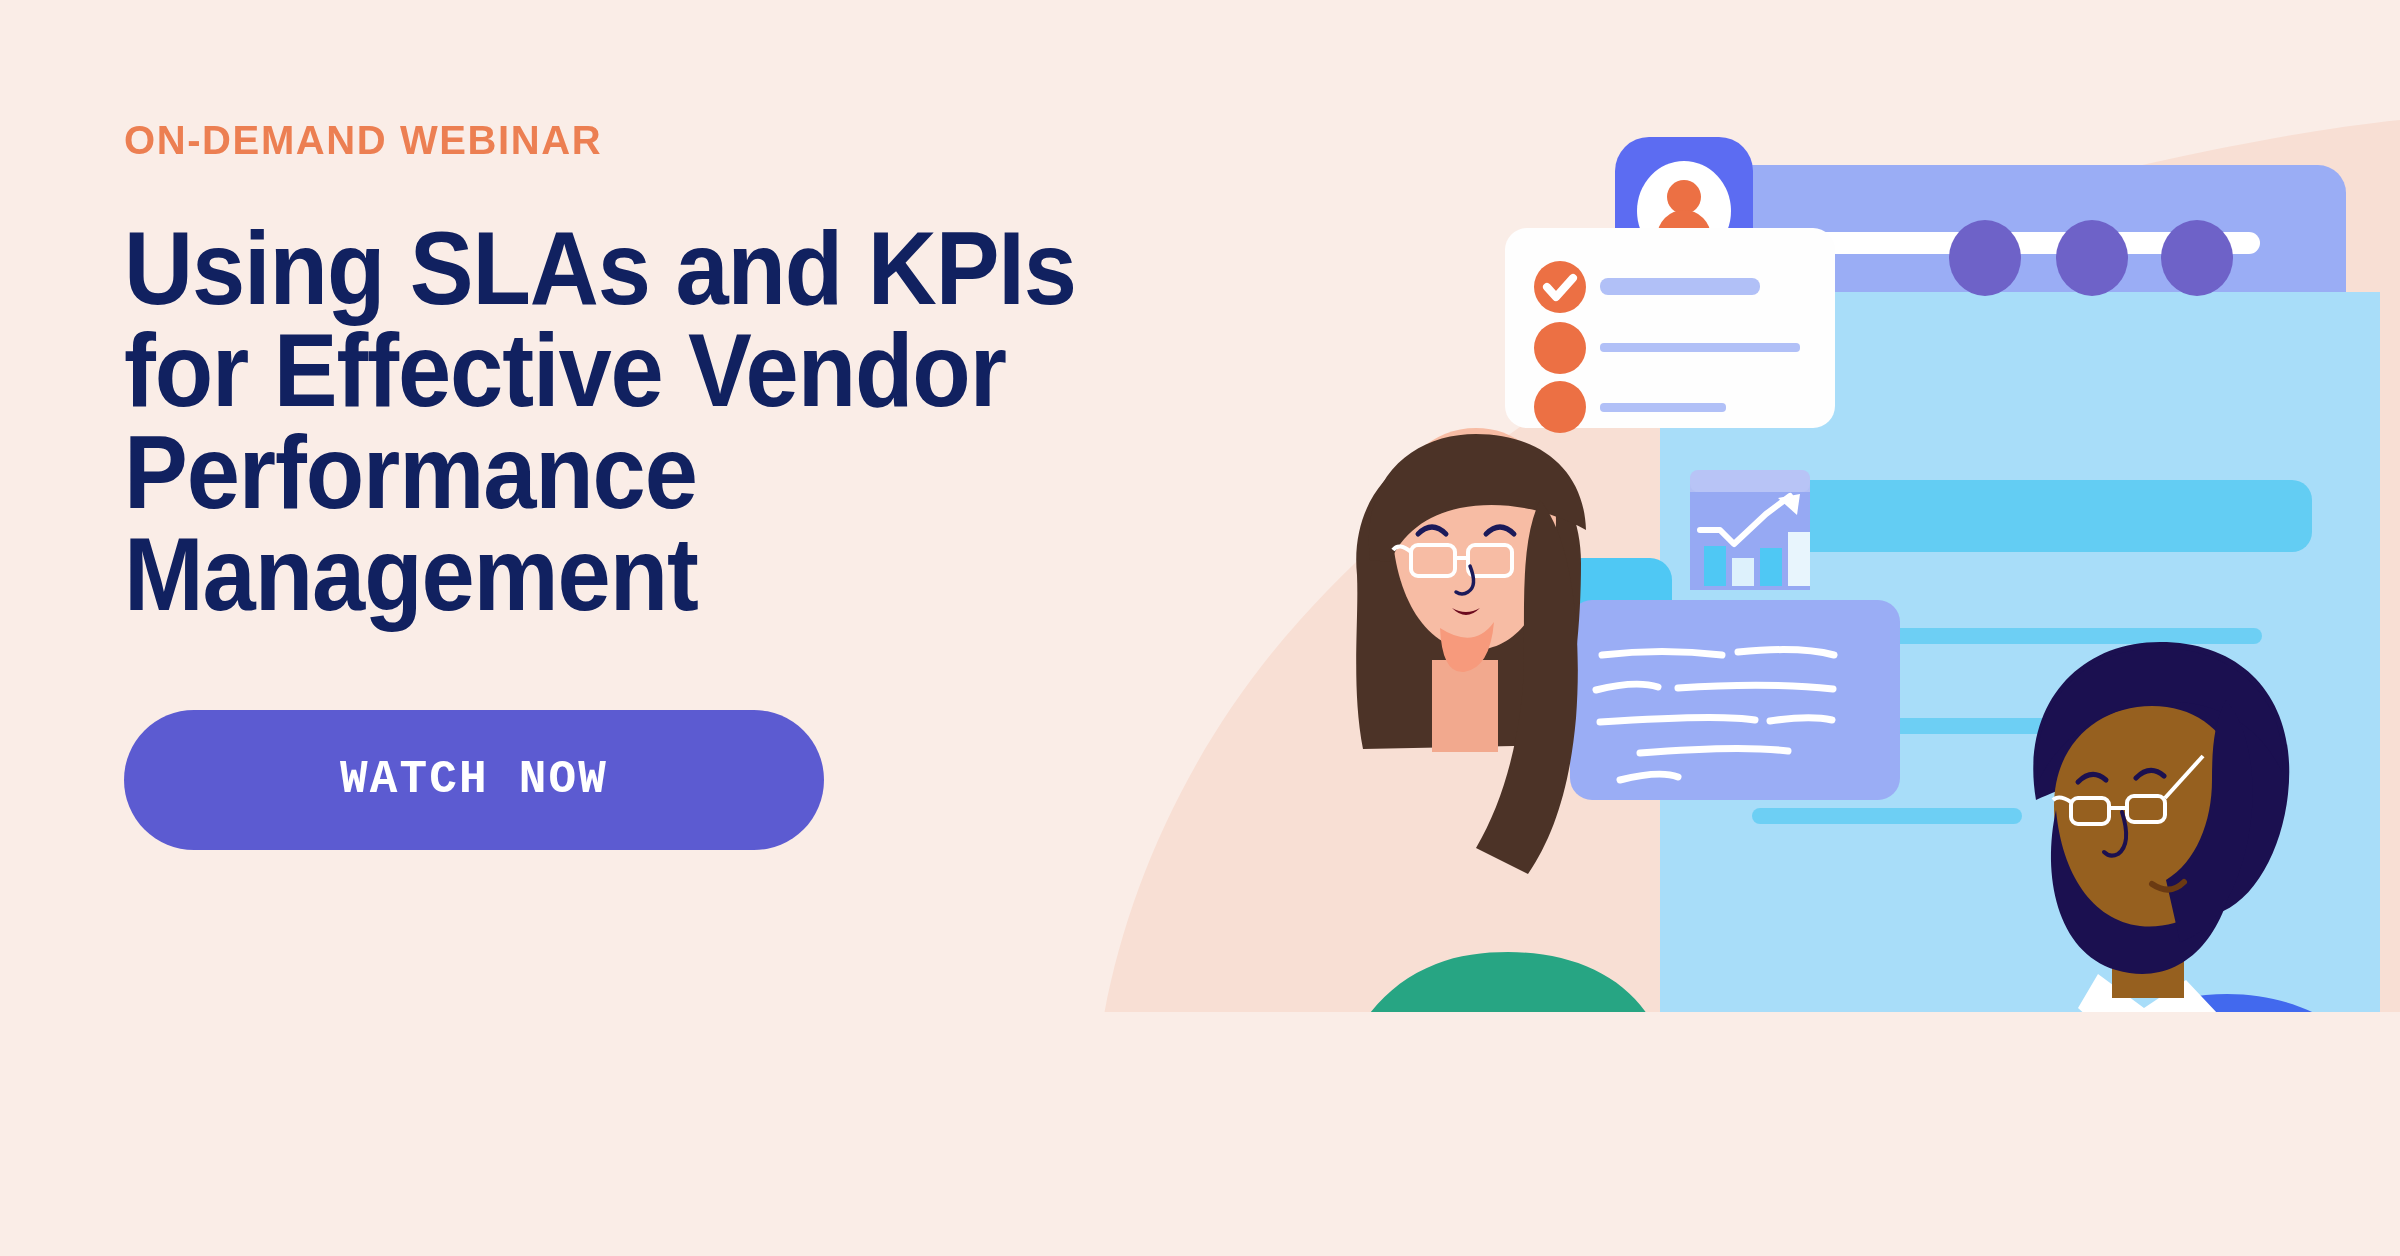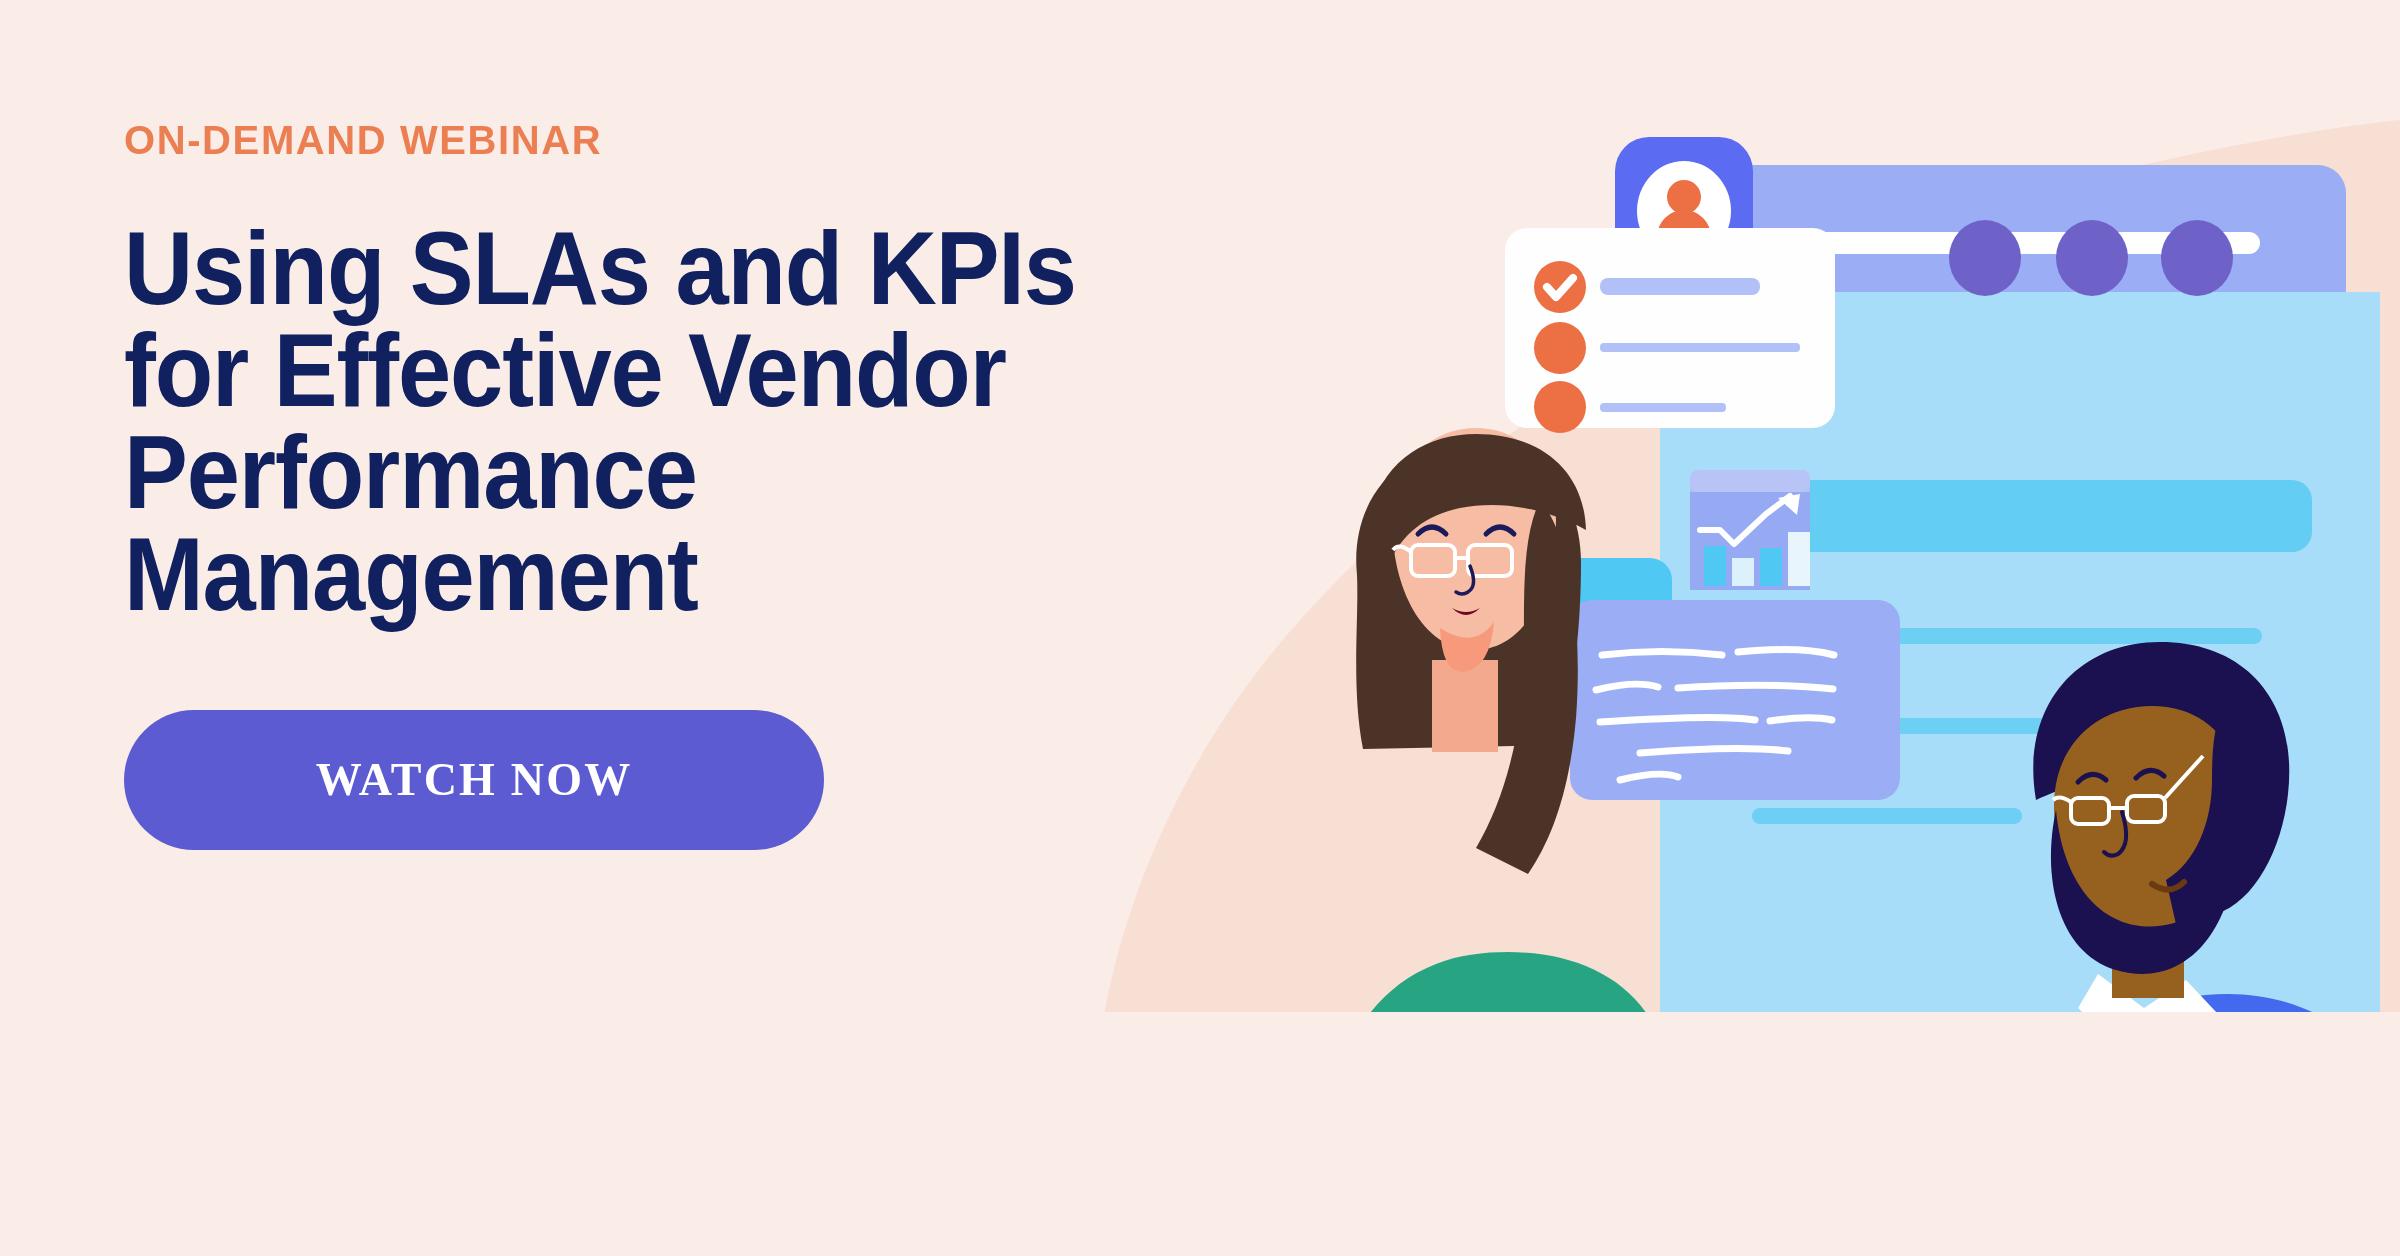--- a/index.html
+++ b/index.html
@@ -50,21 +50,21 @@
     justify-content:center;
     width:700px; height:140px;
     background:#5C5BD1;
     border-radius:70px;
     border:none;
     cursor:pointer;
     color:#ffffff;
     font-size:46px;
     font-weight:bold;
     letter-spacing:2.2px;
-    font-family:Liberation Serif, serif;
+    font-family:Liberation Mono, monospace;
   }
   
   .illus {
     position:absolute;
     right:0; top:0;
     width:1400px; height:1256px;
     z-index:10;
   }
   .illus svg { display:block; width:100%; height:100%; }
 </style>

